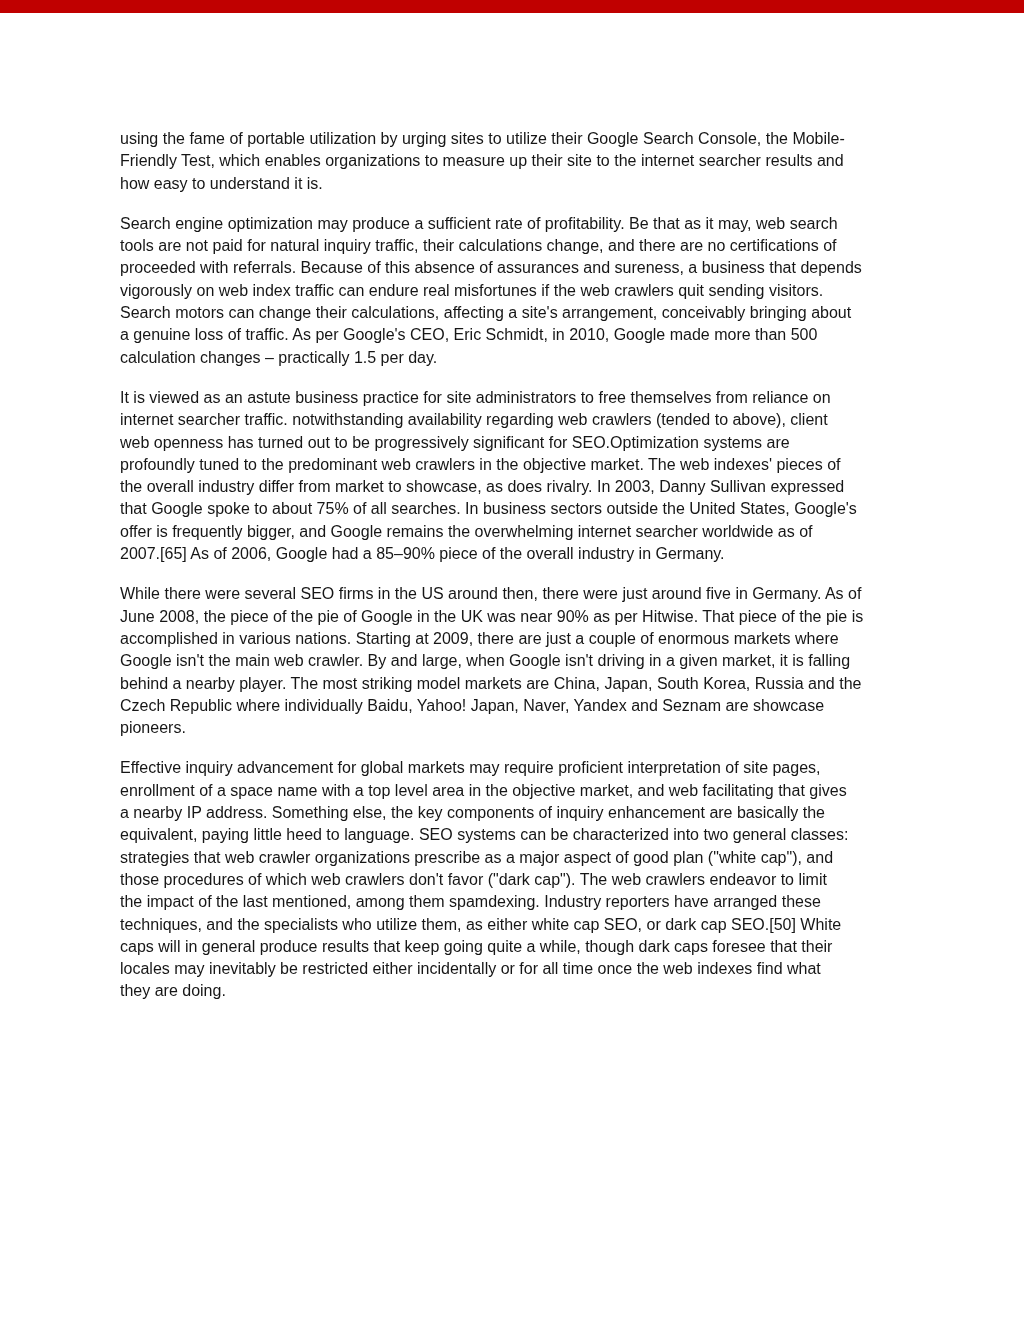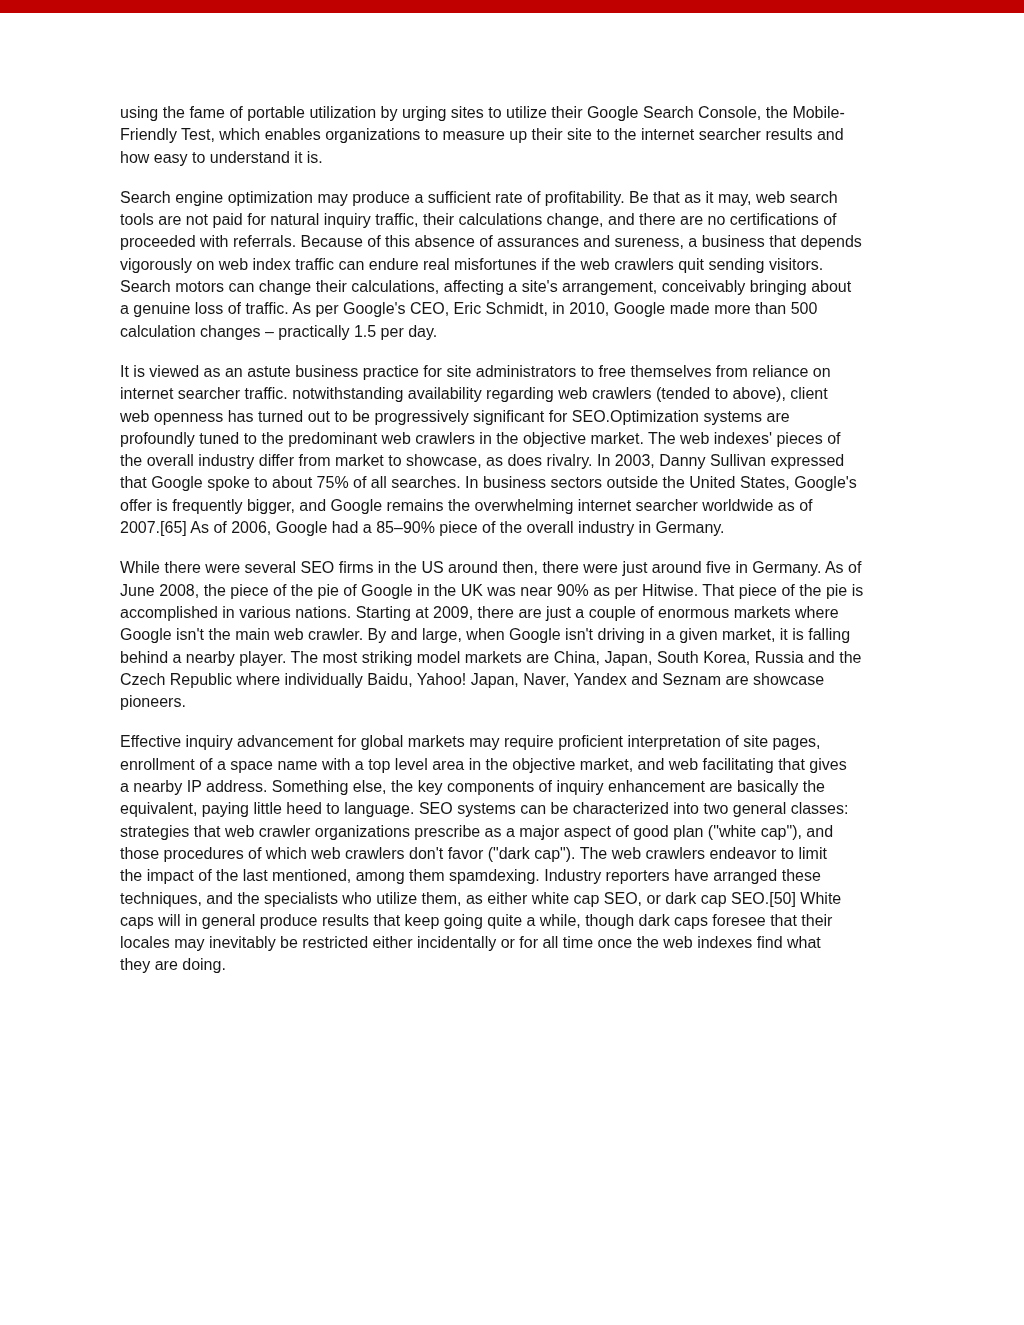--- a/index.html
+++ b/index.html
@@ -16,21 +16,21 @@
   }
   .top-edge-bar {
     position: absolute;
     top: 0;
     left: 0;
     width: 100%;
     height: 13px;
   }
   .doc-page {
     position: absolute;
-    top: 102px;
+    top: 128px;
     left: 120px;
     width: 800px;
   }
   .doc-page p {
     margin: 0 0 18px 0;
     font-size: 16px;
     line-height: 22.3px;
     color: #161616;
     white-space: pre-line;
     text-align: left;

